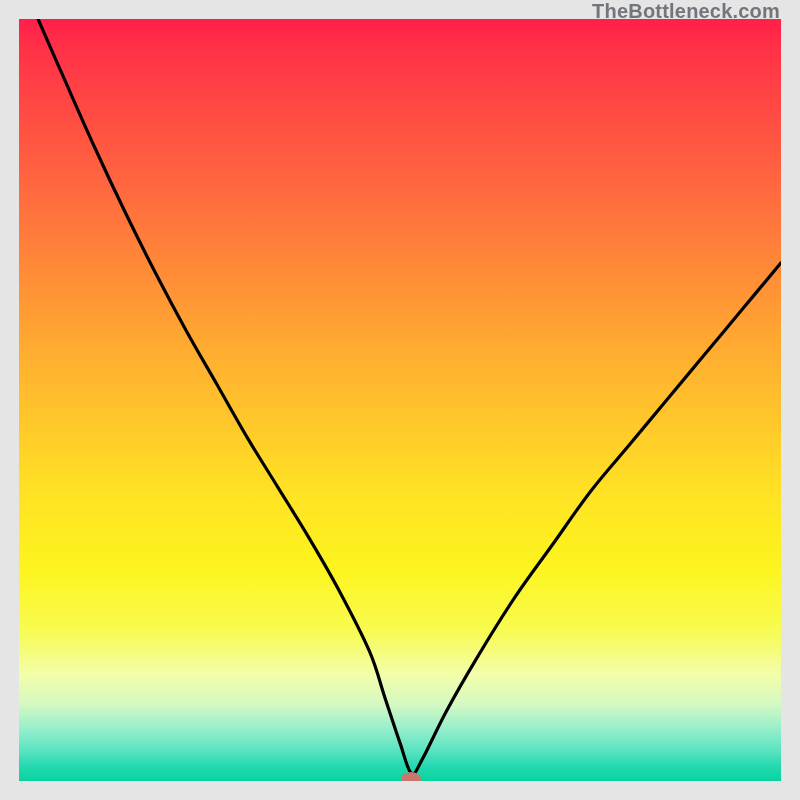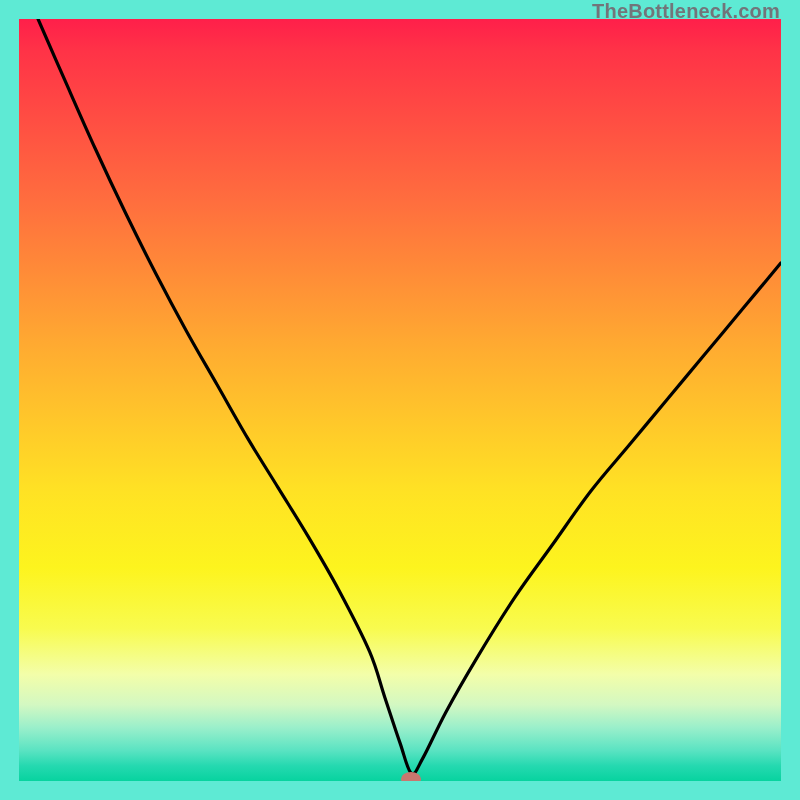--- a/index.html
+++ b/index.html
@@ -9,21 +9,21 @@
     height: 800px;
     background: #000;
     overflow: hidden;
   }
   .frame {
     position: absolute;
     left: 0;
     top: 0;
     width: 800px;
     height: 800px;
-    background: #5eead4;
+    background: #e5e5e5;
   }
   .plot {
     position: absolute;
     left: 19px;
     top: 19px;
     width: 762px;
     height: 762px;
     overflow: hidden;
   }
   .gradient {

